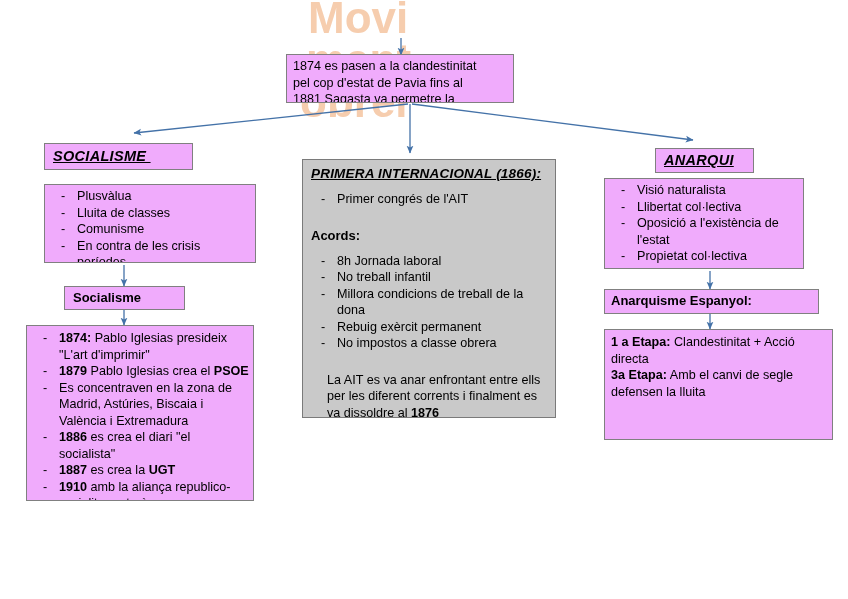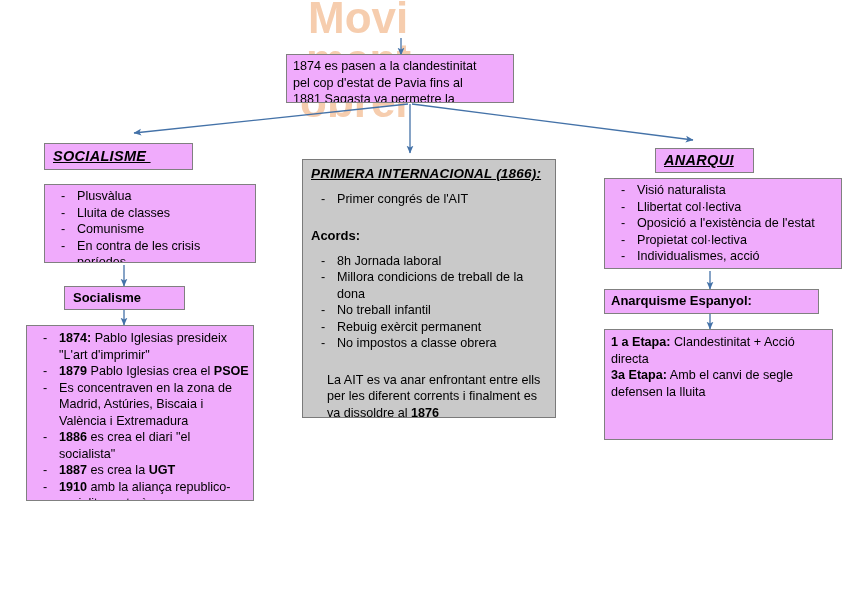--- a/index.html
+++ b/index.html
@@ -193,37 +193,37 @@
     <div class="box-inner" style="padding:6px 8px;">
       <div class="gray-title">PRIMERA INTERNACIONAL (1866):</div>
       <ul class="dash tight">
         <li>Primer congrés de l'AIT</li>
       </ul>
       <div class="spacer-md"></div>
       <div class="bold-head">Acords:</div>
       <div class="spacer-sm"></div>
       <ul class="dash tight">
         <li>8h Jornada laboral</li>
+        <li>No treball infantil</li>
         <li>Millora condicions de treball de la dona</li>
-        <li>No treball infantil</li>
         <li>Rebuig exèrcit permanent</li>
         <li>No impostos a classe obrera</li>
       </ul>
       <div class="spacer-md"></div>
       <div class="plain-para" style="padding-left:16px;"><span>La AIT es va anar enfrontant entre ells per les diferent corrents i finalment es va dissoldre al </span><b>1876</b></div>
     </div>
   </div>
 
   <div class="box" style="left:655px; top:148px; width:99px; height:25px;">
     <div class="box-inner" style="padding:3px 8px;">
       <div class="title-head">ANARQUI</div>
     </div>
   </div>
 
-  <div class="box" style="left:604px; top:178px; width:238px; height:91px;">
+  <div class="box" style="left:604px; top:178px; width:200px; height:91px;">
     <div class="box-inner" style="padding:3px 4px;">
       <ul class="dash">
         <li>Visió naturalista</li>
         <li>Llibertat col·lectiva</li>
         <li>Oposició a l'existència de l'estat</li>
         <li>Propietat col·lectiva</li>
         <li>Individualismes, acció</li>
       </ul>
     </div>
   </div>

